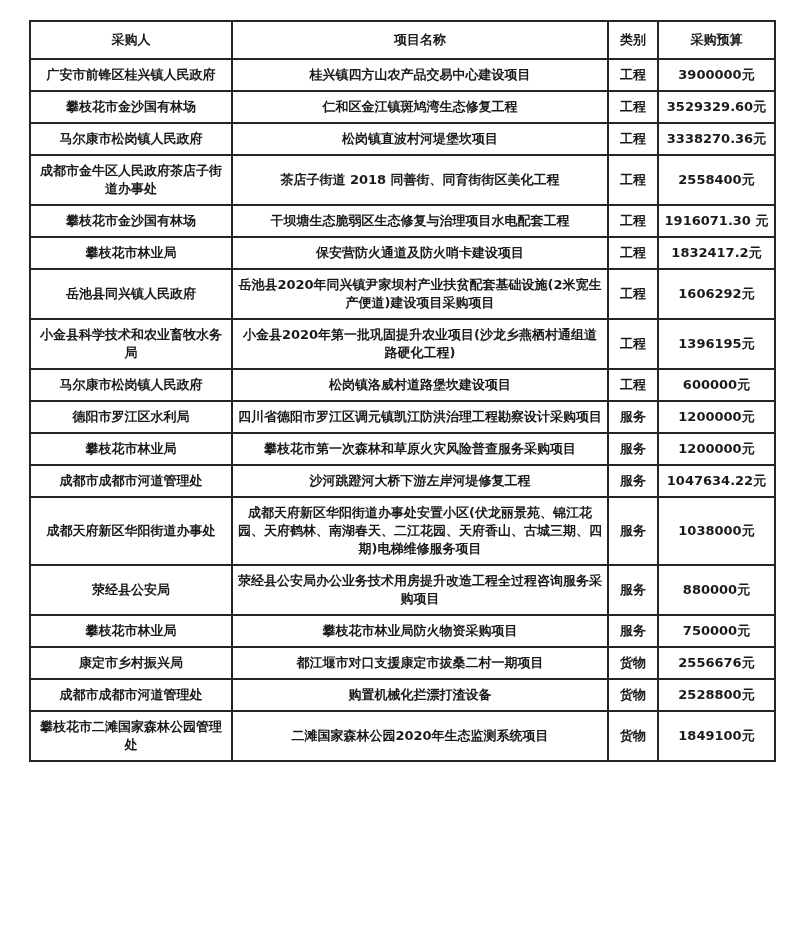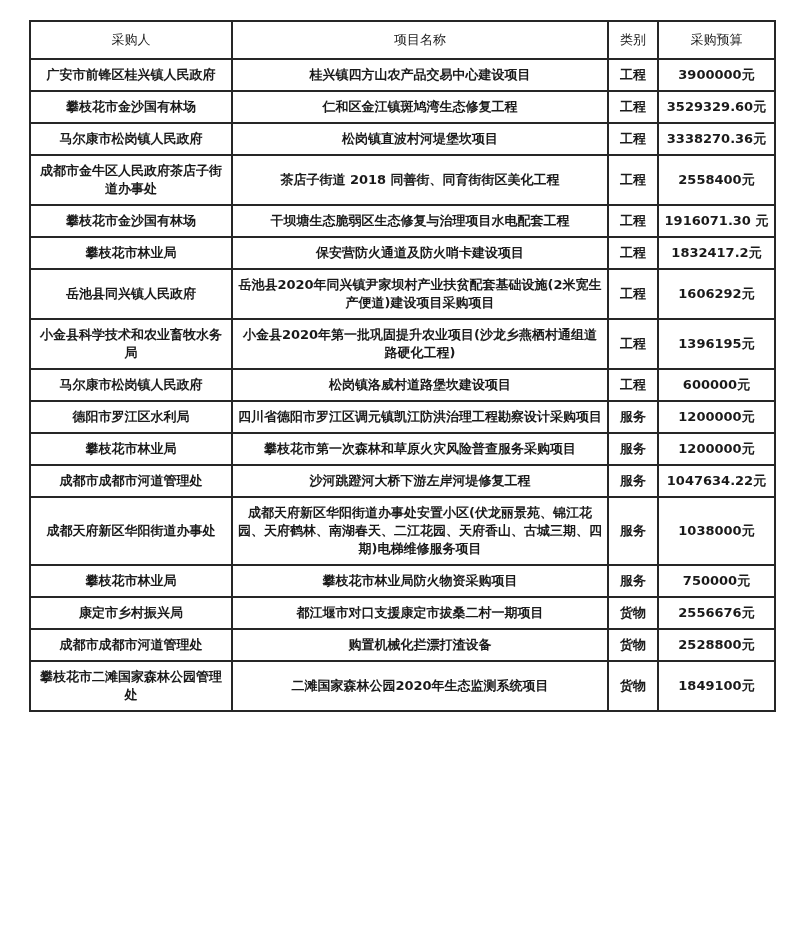--- a/index.html
+++ b/index.html
@@ -41,21 +41,21 @@
     vertical-align: middle;
     color: #1a1a1a;
     font-size: 13px;
     font-weight: 600;
     line-height: 18px;
     padding: 6px 5px;
     word-break: break-all;
   }
   table.procurement thead th {
     padding: 9px 5px;
-    font-weight: 400;
+    font-weight: 700;
   }
   td.col-budget {
     white-space: nowrap;
     padding-left: 2px;
     padding-right: 2px;
   }
 </style>
 </head>
 <body>
 
@@ -149,20 +149,26 @@
     <td class="col-category">服务</td>
     <td class="col-budget">1047634.22元</td>
   </tr>
           <tr>
     <td class="col-purchaser">成都天府新区华阳街道办事处</td>
     <td class="col-project">成都天府新区华阳街道办事处安置小区(伏龙丽景苑、锦江花园、天府鹤林、南湖春天、二江花园、天府香山、古城三期、四期)电梯维修服务项目</td>
     <td class="col-category">服务</td>
     <td class="col-budget">1038000元</td>
   </tr>
           <tr>
+    <td class="col-purchaser">荥经县公安局</td>
+    <td class="col-project">荥经县公安局办公业务技术用房提升改造工程全过程咨询服务采购项目</td>
+    <td class="col-category">服务</td>
+    <td class="col-budget">880000元</td>
+  </tr>
+          <tr>
     <td class="col-purchaser">攀枝花市林业局</td>
     <td class="col-project">攀枝花市林业局防火物资采购项目</td>
     <td class="col-category">服务</td>
     <td class="col-budget">750000元</td>
   </tr>
           <tr>
     <td class="col-purchaser">康定市乡村振兴局</td>
     <td class="col-project">都江堰市对口支援康定市拔桑二村一期项目</td>
     <td class="col-category">货物</td>
     <td class="col-budget">2556676元</td>

